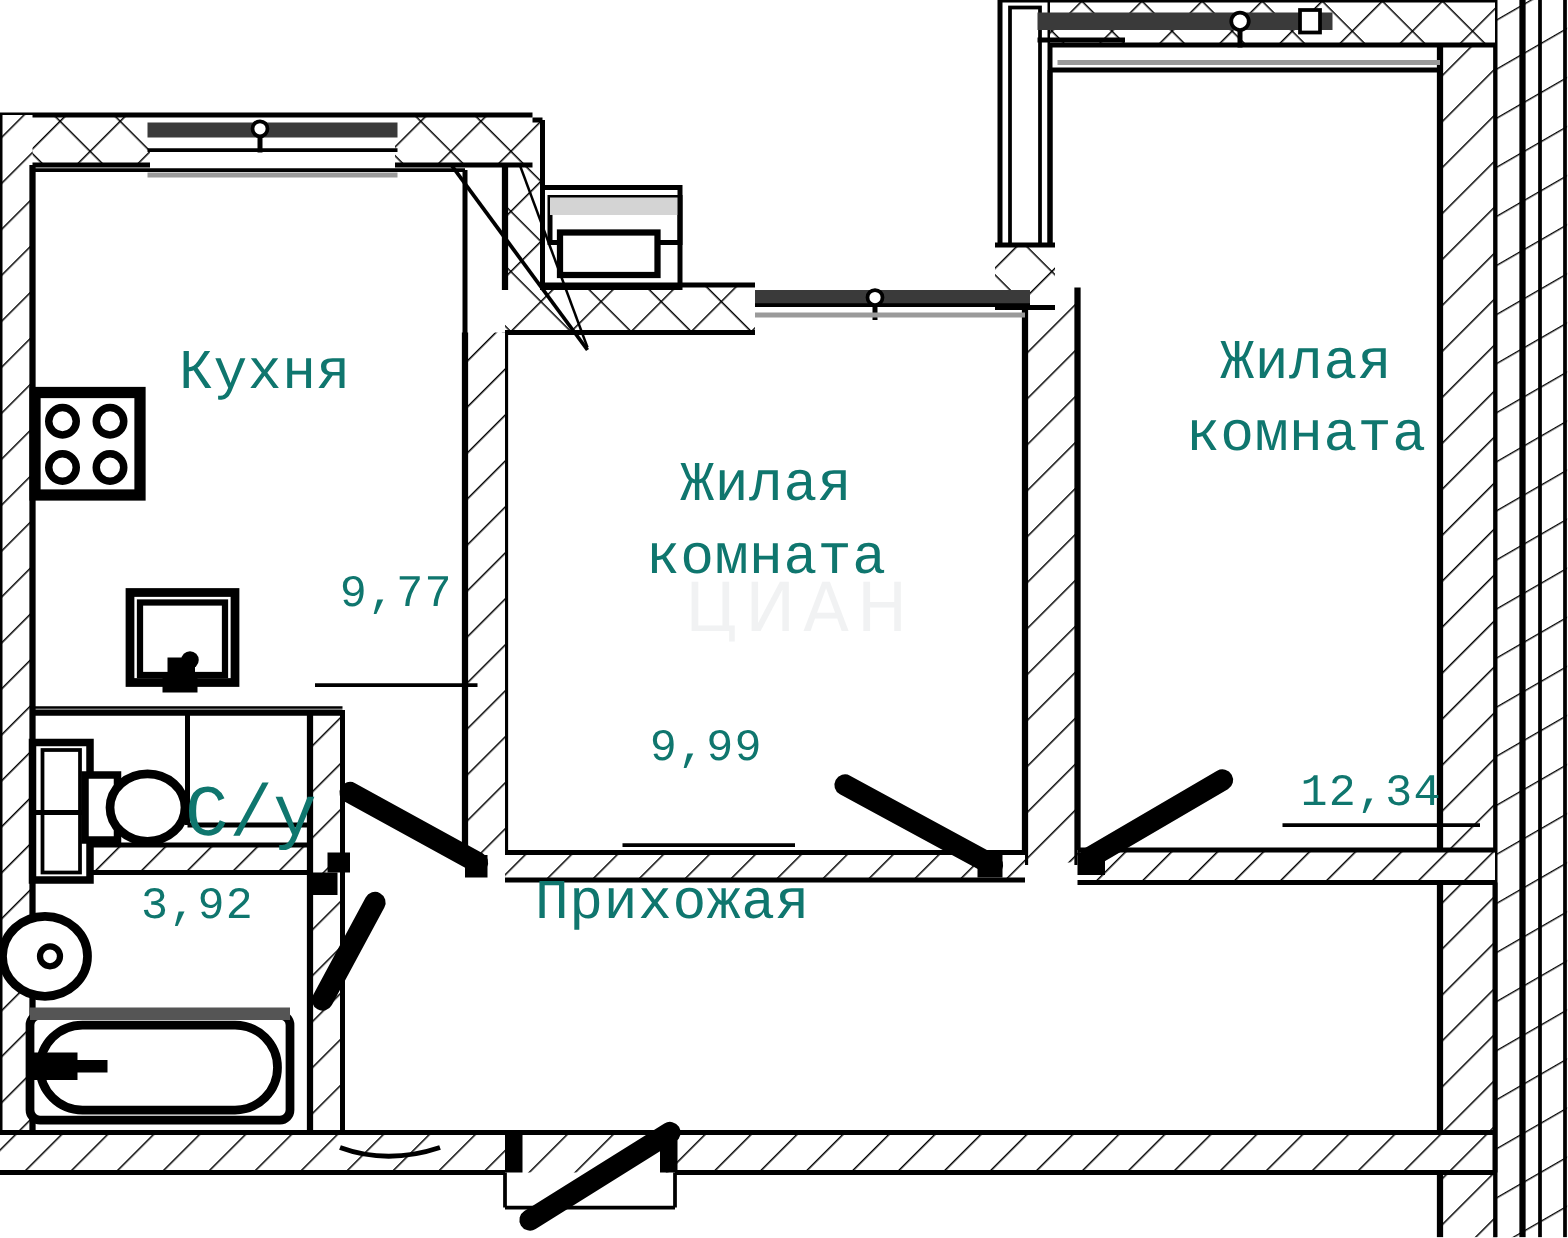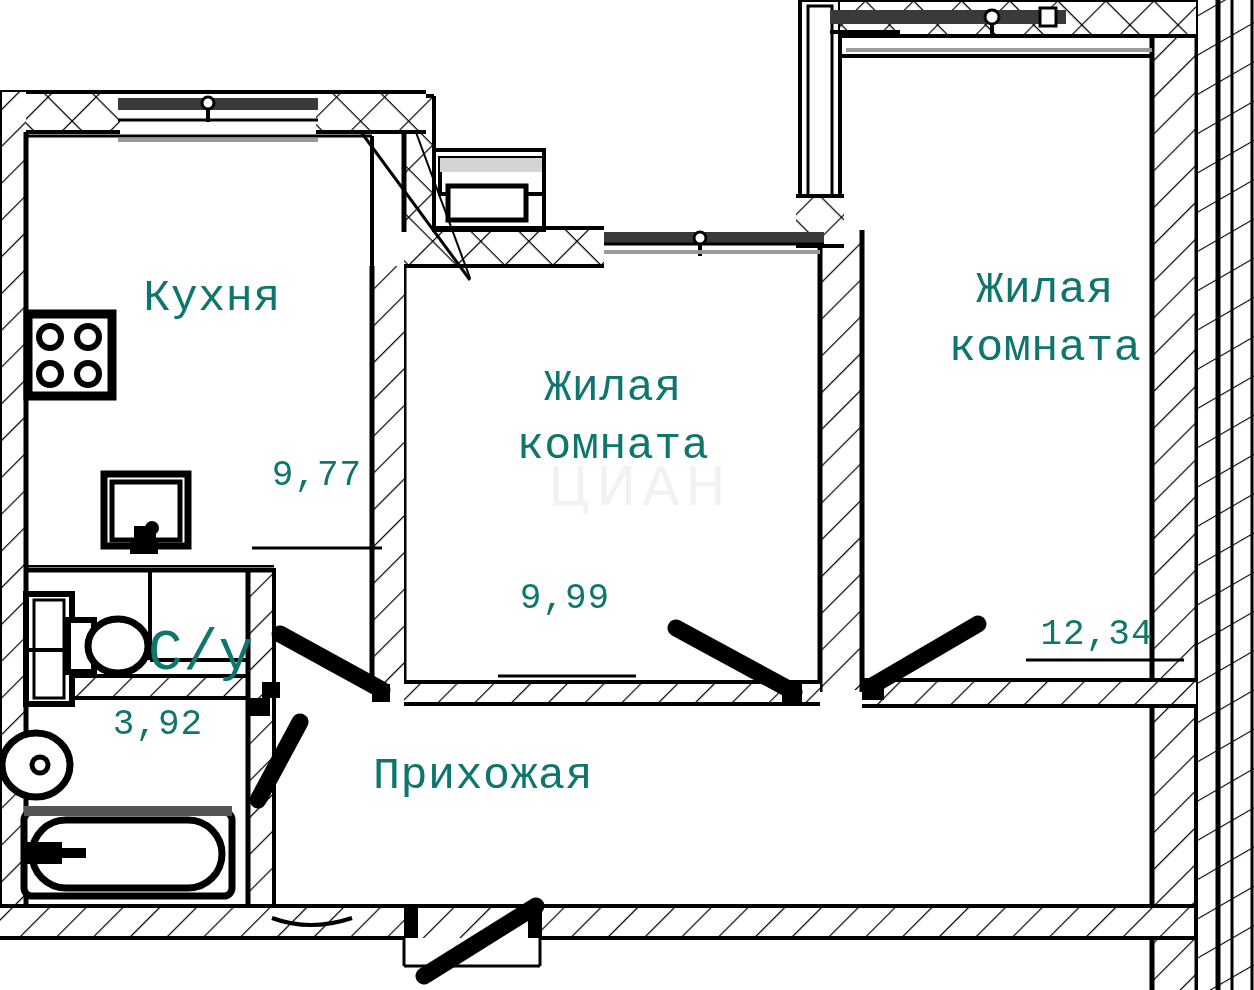--- a/index.html
+++ b/index.html
@@ -47,21 +47,21 @@
     letter-spacing: 1px;
   }
   .lbl-kitchen-name   { left: 92px;  top: 272px; width: 240px; }
   .lbl-kitchen-area   { left: 232px; top: 455px; width: 170px; }
   .lbl-bath-name      { left: 148px; top: 620px; width: 100px; font-size: 58px; }
   .lbl-bath-area      { left: 78px;  top: 704px; width: 160px; }
   .lbl-living1-name   { left: 448px; top: 360px; width: 330px; }
   .lbl-living1-area   { left: 480px; top: 578px; width: 170px; }
   .lbl-living2-name   { left: 880px; top: 262px; width: 330px; }
   .lbl-living2-area   { left: 1002px;top: 578px; width: 190px; margin-top: 36px; }
-  .lbl-hall-name      { left: 318px; top: 750px; width: 330px; text-align: center; }
+  .lbl-hall-name      { left: 318px; top: 696px; width: 330px; text-align: right; }
   .lbl-hall-area      { left: 800px; top: 808px; width: 180px; }
   .wm {
     position: absolute;
     left: 430px;
     top: 452px;
     width: 420px;
     height: 70px;
     color: rgba(140,150,160,0.12);
     font-size: 54px;
     letter-spacing: 6px;

